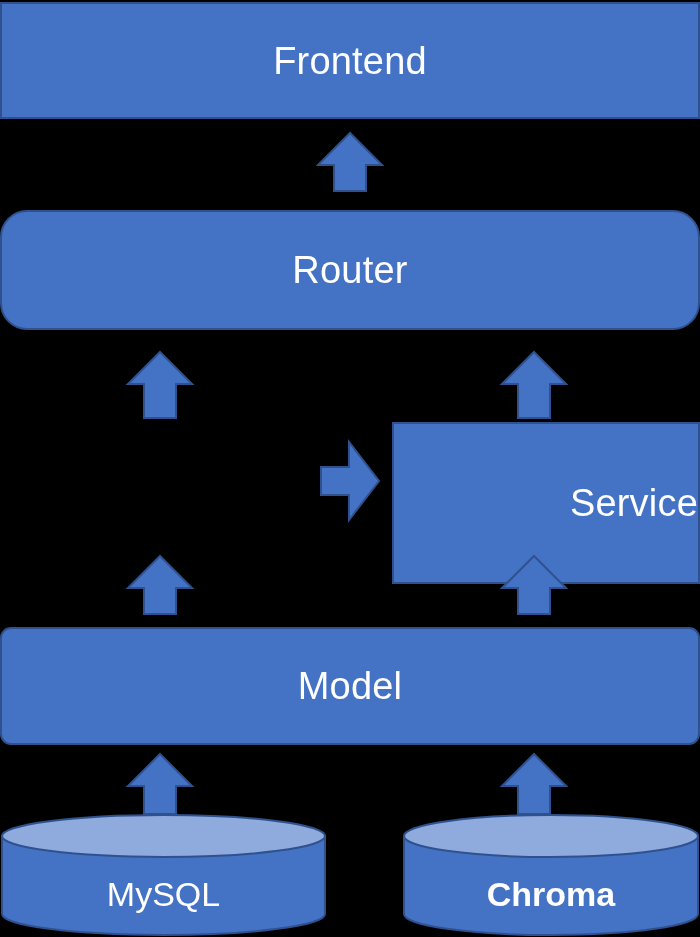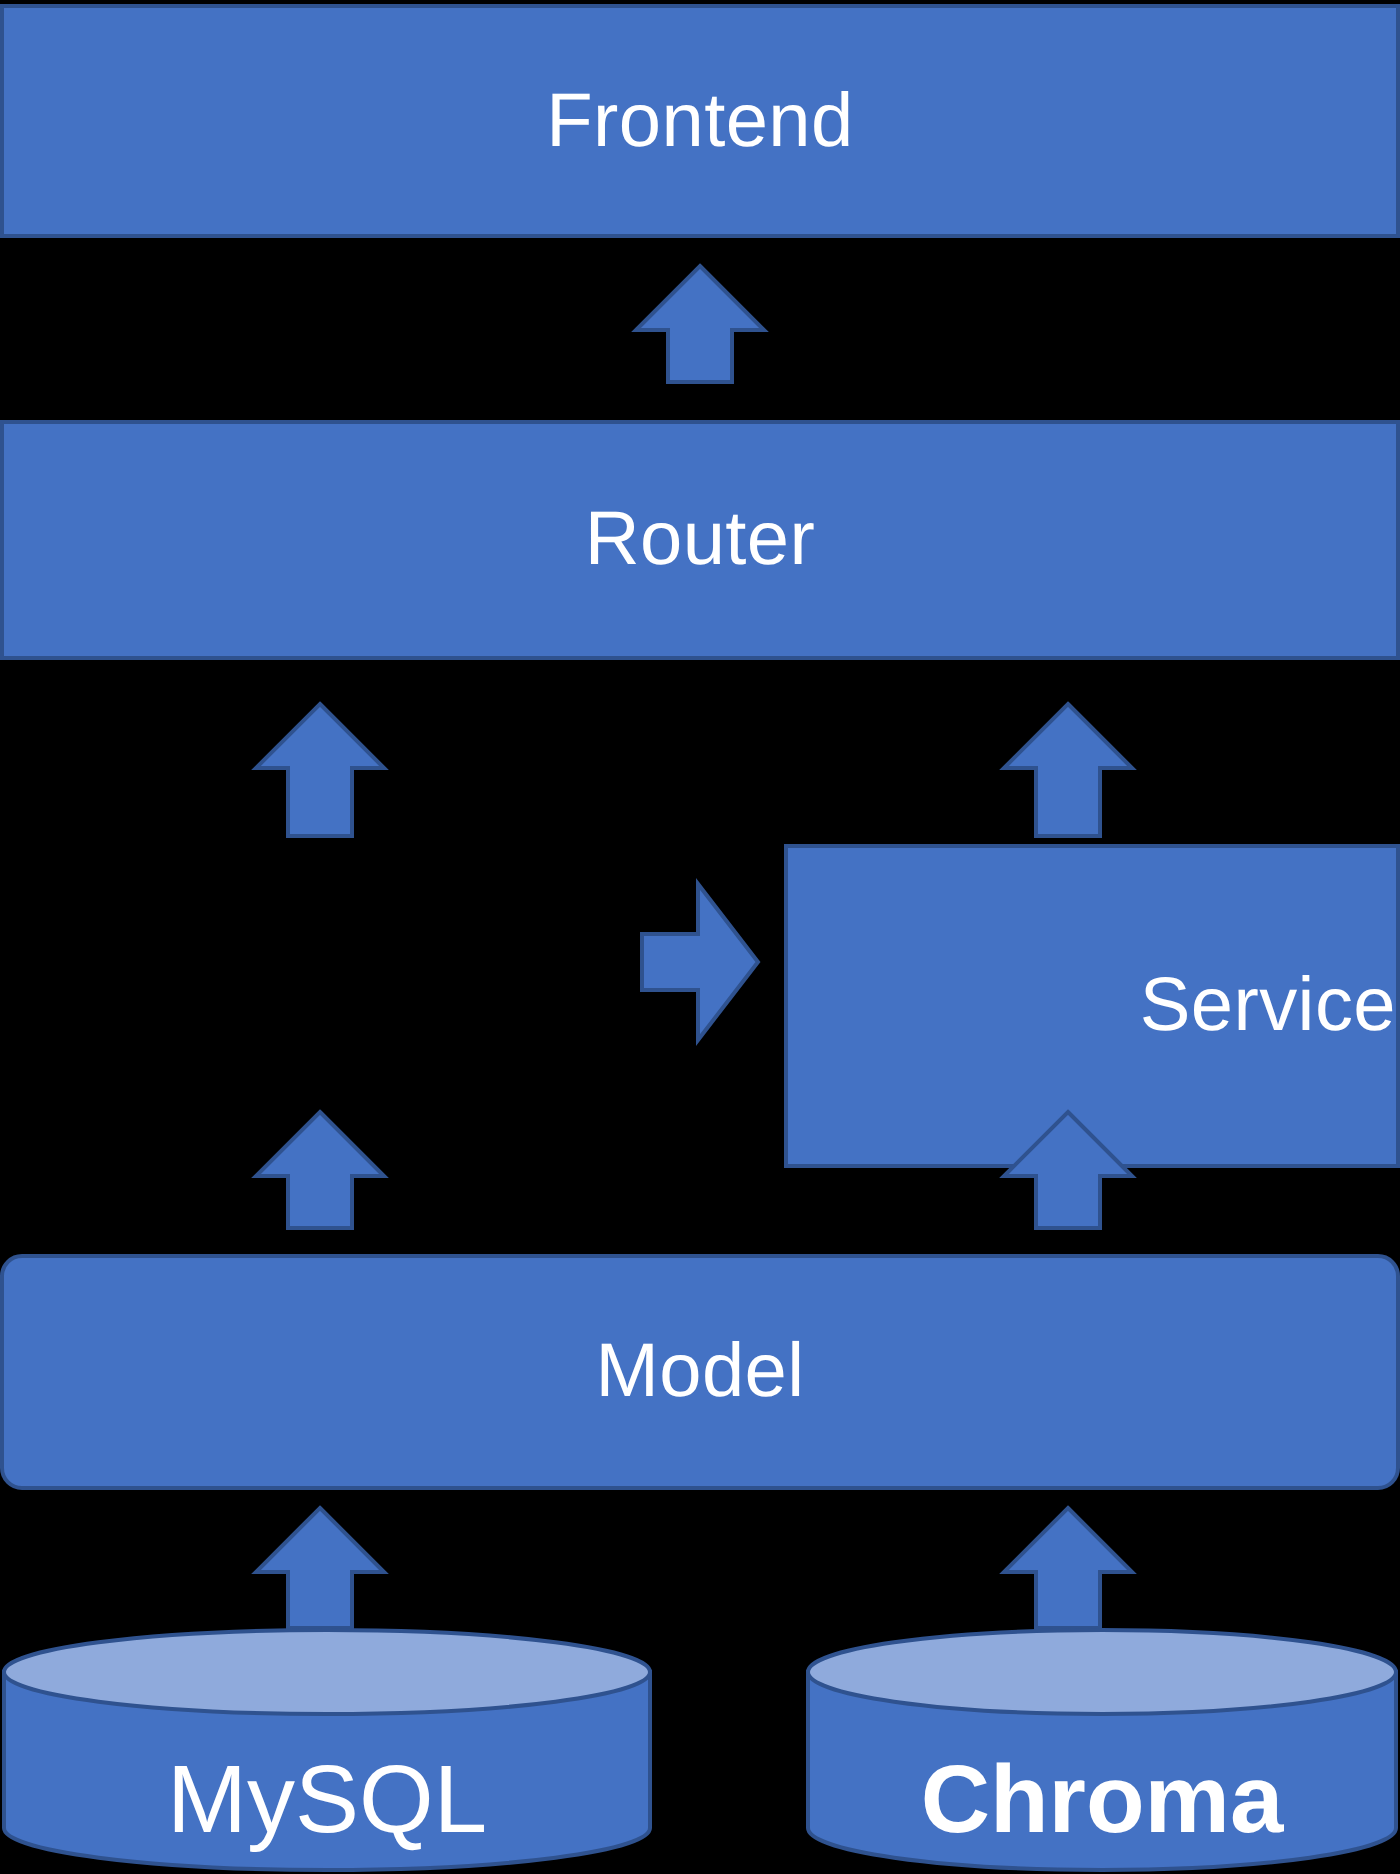--- a/index.html
+++ b/index.html
@@ -42,42 +42,42 @@
   .cyl {
     position: absolute;
   }
   .cyl svg { display: block; }
   .cyl-label {
     position: absolute;
     left: 0;
     right: 0;
     text-align: center;
     color: #FFFFFF;
-    font-size: 48px;
+    font-size: 34px;
     line-height: 1;
     white-space: nowrap;
     pointer-events: none;
   }
 </style>
 </head>
 <body>
 
 <div id="canvas">
 
   <div class="box" style="left:0px; top:2px; width:700px; height:117px;align-items:center;">
     <span class="box-label">Frontend</span>
   </div>
 
   <div class="arrow-up" style="left:316px; top:132px; width:68px; height:60px;">
     <svg width="68" height="60" viewBox="0 0 68 60">
       <polygon points="34,1 66,33 50,33 50,59 18,59 18,33 2,33" fill="#4472C4" stroke="#2F528F" stroke-width="2" stroke-linejoin="miter"></polygon>
     </svg>
   </div>
 
-  <div class="box" style="left:0px; top:210px; width:700px; height:120px;">
+  <div class="box" style="left:0px; top:210px; width:700px; height:120px;border-radius:27px;">
     <span class="box-label">Router</span>
   </div>
 
   <div class="arrow-up" style="left:126px; top:351px; width:68px; height:68px;">
     <svg width="68" height="68" viewBox="0 0 68 68">
       <polygon points="34,1 66,33 50,33 50,67 18,67 18,33 2,33" fill="#4472C4" stroke="#2F528F" stroke-width="2" stroke-linejoin="miter"></polygon>
     </svg>
   </div>
 
   <div class="arrow-up" style="left:500px; top:351px; width:68px; height:68px;">

